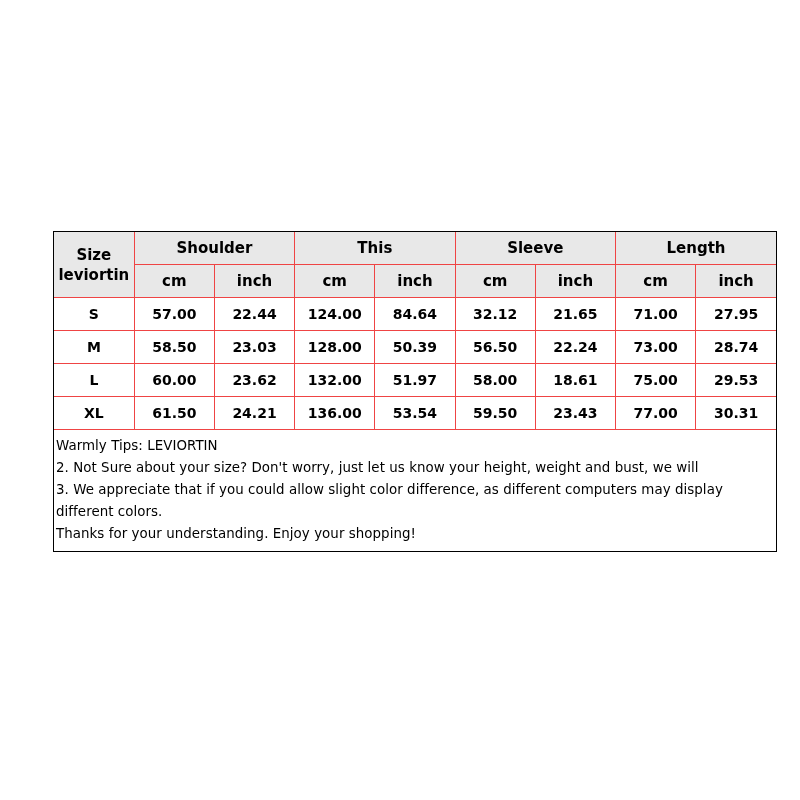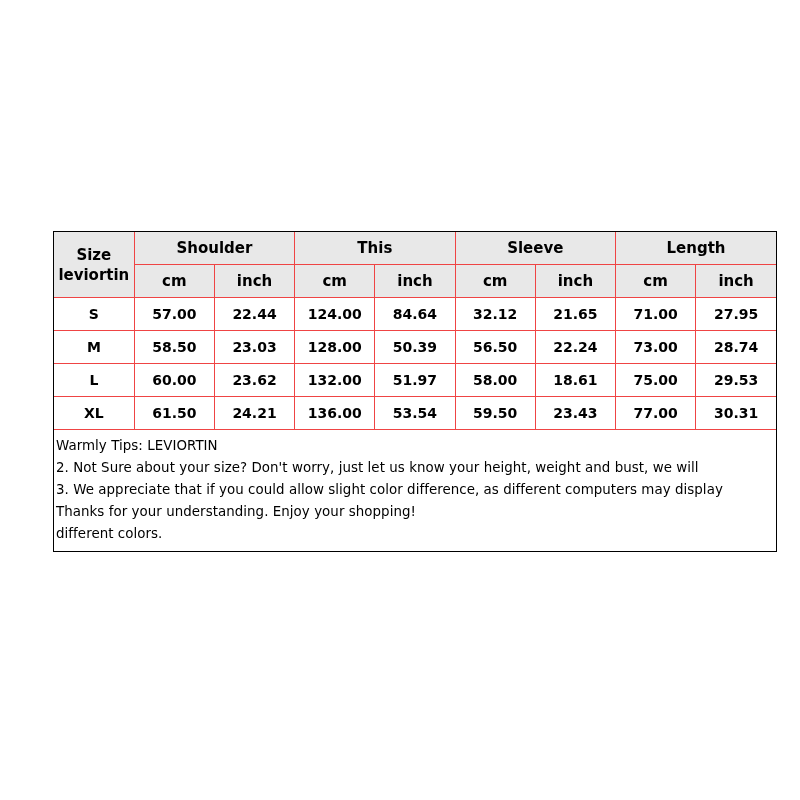--- a/index.html
+++ b/index.html
@@ -143,16 +143,16 @@
         <td>23.43</td>
         <td>77.00</td>
         <td>30.31</td>
       </tr>
     </tbody>
   </table>
   <div class="tips">
     <div>Warmly Tips: LEVIORTIN</div>
     <div>2. Not Sure about your size? Don't worry, just let us know your height, weight and bust, we will</div>
     <div>3. We appreciate that if you could allow slight color difference, as different computers may display</div>
+    <div>different colors.</div>
     <div>Thanks for your understanding. Enjoy your shopping!</div>
-    <div>different colors.</div>
   </div>
 </div>
 
 </body></html>

